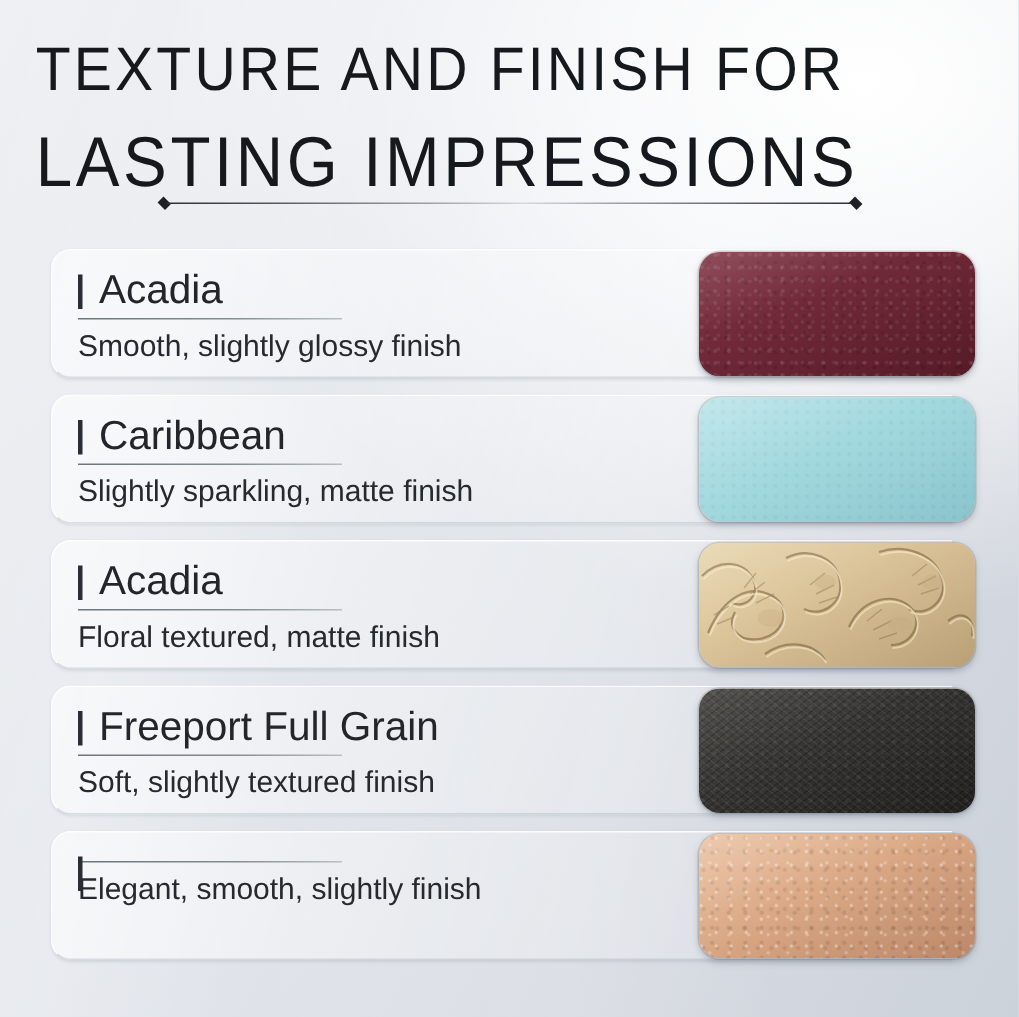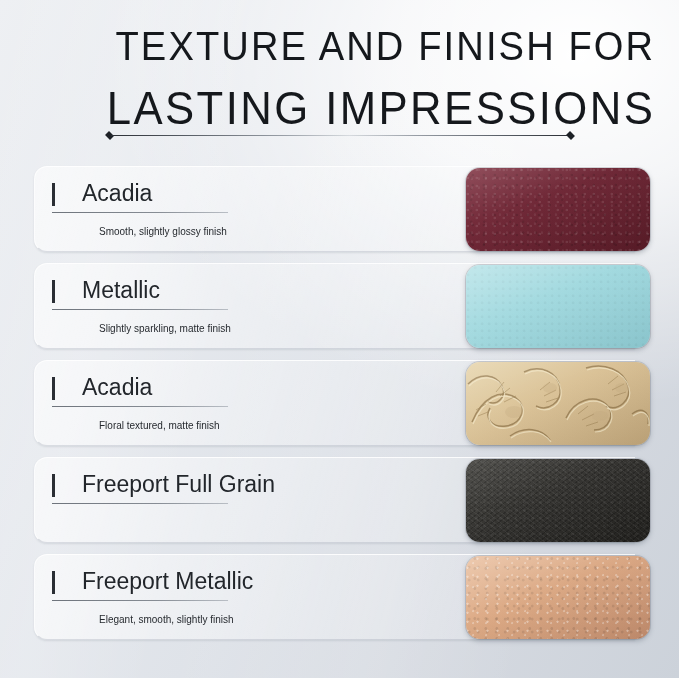--- a/index.html
+++ b/index.html
@@ -37,21 +37,21 @@
       rgba(255,255,255,0.22) 62%,
       rgba(255,255,255,0.0) 80%);
     opacity: .55;
   }
 
   
   .header {
     position: absolute;
     left: 0; top: 0;
     width: 679px;
-    text-align: right;
+    text-align: left;
     z-index: 3;
   }
   .title-line {
     font-family: "Liberation Sans", sans-serif;
     font-weight: 300;
     color: #15181c;
     letter-spacing: 0.055em;
     white-space: nowrap;
     line-height: 1;
   }
@@ -133,41 +133,40 @@
   }
   .accent-bar {
     position: absolute;
     left: 0;
     top: 3px;
     width: 3px;
     height: 23px;
     background: #2a2e34;
   }
   .row-title {
-    margin-left: 30px;
-    font-size: 23px;
+    margin-left: 14px;
+    font-size: 27px;
     font-weight: 400;
     color: #22262b;
     line-height: 26px;
     white-space: nowrap;
   }
   .row-rule {
     margin-top: 6px;
     width: 176px;
     height: 1px;
     background: linear-gradient(to right, #6e747c 0%, #878d95 60%, #b9bec5 100%);
   }
   .row-desc {
     margin-top: 9px;
-    font-size: 10px;
+    font-size: 20px;
     font-weight: 400;
     color: #262a2f;
     line-height: 19px;
     white-space: nowrap;
-    margin-left: 47px;
   }
 
   
   .swatch {
     position: absolute;
     left: 466px;
     top: 2px;
     width: 184px;
     height: 83px;
     border-radius: 14px;
@@ -244,21 +243,21 @@
         <div class="base" style="background: linear-gradient(150deg, #7c2d3d 0%, #6b2231 42%, #5a1c28 100%);"></div>
         <div class="grain grain-pebble"></div>
         <div class="gloss"></div>
       </div>
     </div>
 
     <div class="row">
       <div class="row-panel"></div>
       <div class="row-text">
         <span class="accent-bar"></span>
-        <div class="row-title">Metallic</div>
+        <div class="row-title">Caribbean</div>
         <div class="row-rule"></div>
         <div class="row-desc">Slightly sparkling, matte finish</div>
       </div>
       <div class="swatch">
         <div class="base" style="background: linear-gradient(150deg, #b2e1e6 0%, #9fd8de 45%, #8fccd4 100%);"></div>
         <div class="grain" style="background-image:radial-gradient(circle at 30% 40%, rgba(0,0,0,0.035) 0 1px, transparent 1.8px);background-size:7px 7px;"></div>
         <div class="gloss" style="background: linear-gradient(160deg, rgba(255,255,255,0.22) 0%, rgba(255,255,255,0.04) 40%, rgba(0,0,0,0.04) 100%);"></div>
       </div>
     </div>
 
@@ -314,33 +313,33 @@
         <div class="gloss"></div>
       </div>
     </div>
 
     <div class="row">
       <div class="row-panel"></div>
       <div class="row-text">
         <span class="accent-bar"></span>
         <div class="row-title">Freeport Full Grain</div>
         <div class="row-rule"></div>
+        <div class="row-desc">Soft, slightly textured finish</div>
       </div>
       <div class="swatch">
         <div class="base" style="background: linear-gradient(150deg, #42413d 0%, #32312e 45%, #262522 100%);"></div>
         <div class="grain grain-hatch"></div>
         <div class="gloss" style="background: linear-gradient(160deg, rgba(255,255,255,0.09) 0%, rgba(255,255,255,0.02) 40%, rgba(0,0,0,0.12) 100%);"></div>
       </div>
     </div>
 
     <div class="row">
       <div class="row-panel"></div>
       <div class="row-text">
         <span class="accent-bar"></span>
-        <div class="row-title">Freeport Metallic</div>
         <div class="row-rule"></div>
         <div class="row-desc">Elegant, smooth, slightly finish</div>
       </div>
       <div class="swatch">
         <div class="base" style="background: linear-gradient(150deg, #e7b894 0%, #d9a47e 45%, #c79070 100%);"></div>
         <div class="grain grain-metal"></div>
         <div class="gloss" style="background: linear-gradient(160deg, rgba(255,255,255,0.26) 0%, rgba(255,255,255,0.05) 42%, rgba(0,0,0,0.06) 100%);"></div>
       </div>
     </div>
 

